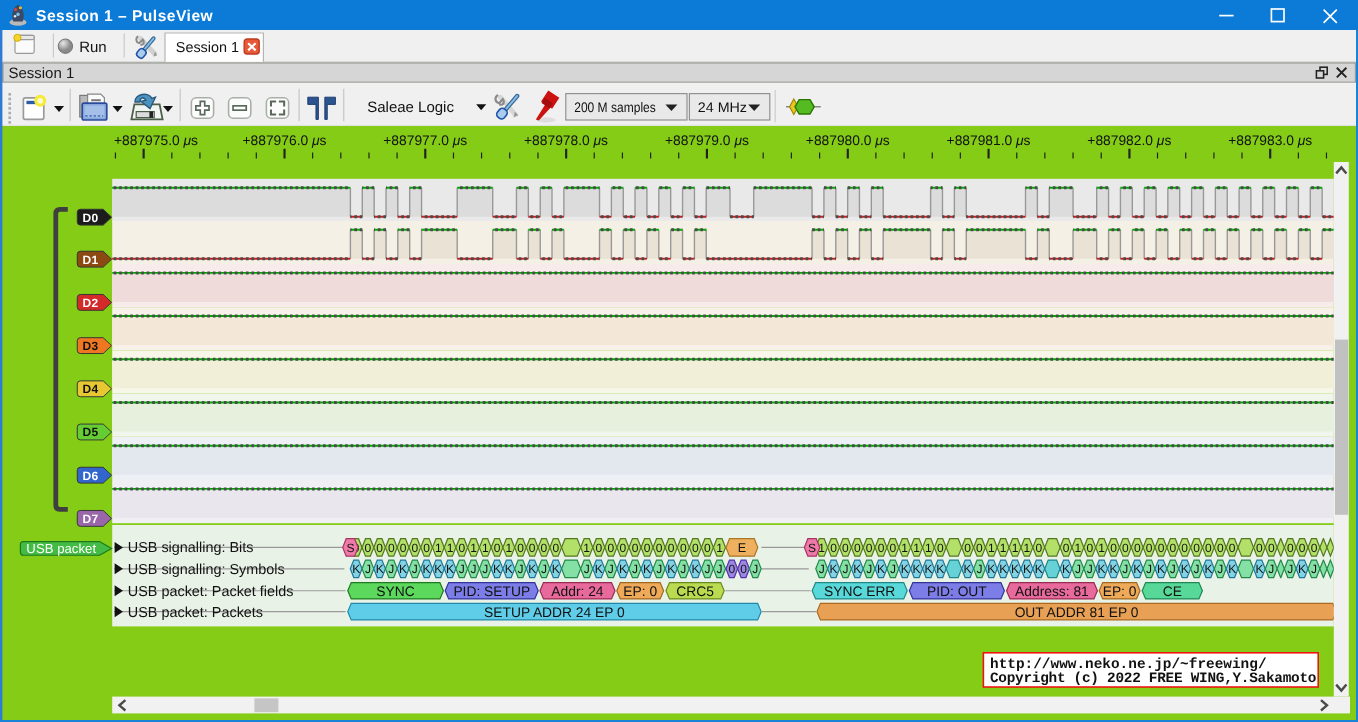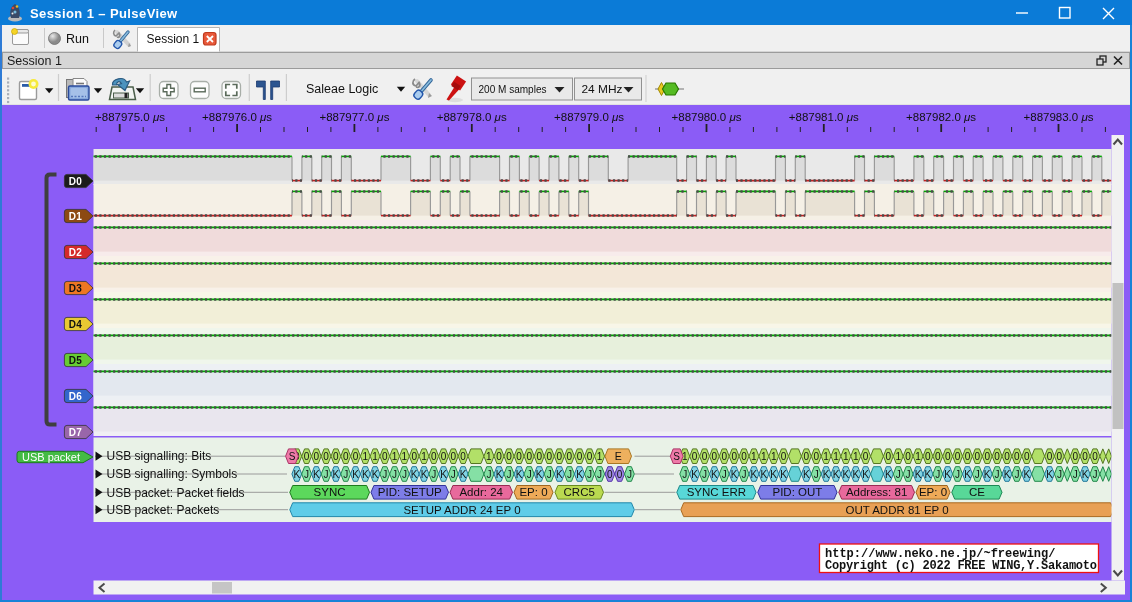--- a/index.html
+++ b/index.html
@@ -1,15 +1,15 @@
 <!DOCTYPE html>
 <html><head><meta charset="utf-8"><style>
 html,body{margin:0;padding:0;}
 *{box-sizing:border-box;}
-#win{position:relative;width:1132px;height:602px;background:#8b5cf6;overflow:hidden;font-family:"Liberation Sans",sans-serif;}
+#win{position:relative;width:1132px;height:602px;background:#84cc16;overflow:hidden;font-family:"Liberation Sans",sans-serif;}
 .abs{position:absolute;}
 </style></head><body>
 <div id="win">
 <div class="abs" style="left:0;top:0;width:1132px;height:25px;background:#0b7bd7;"></div>
 <svg class="abs" style="left:0;top:0;" width="1132" height="25">
 <ellipse cx="15" cy="18.5" rx="7" ry="3" fill="#b9b9b9"></ellipse>
 <path d="M 11 18 C 9 12 11 6 15 4 C 19 6 21 12 19 18 Z" fill="#3a4a66"></path>
 <circle cx="13" cy="8" r="1.3" fill="#dd4433"></circle>
       <circle cx="17" cy="6.5" r="1.3" fill="#eebb22"></circle>
 <circle cx="15" cy="12" r="1.5" fill="#77bbdd"></circle>

